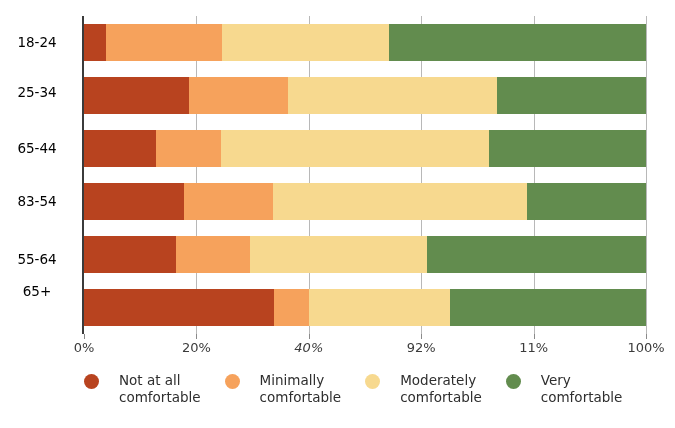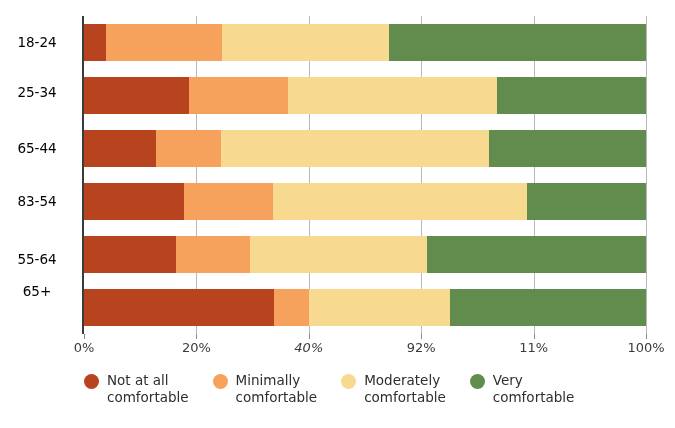--- a/index.html
+++ b/index.html
@@ -120,20 +120,21 @@
     width: 580px;
     height: 48px;
     display: flex;
     align-items: flex-start;
   }
   .legend-item {
     display: flex;
     align-items: flex-start;
     margin-right: 24px;
     white-space: nowrap;
+    gap: 12px;
   }
   .legend-swatch {
     width: 15px;
     height: 15px;
     border-radius: 50%;
     flex: 0 0 auto;
     margin-top: 2px;
     margin-right: 8px;
   }
   .legend-label {

